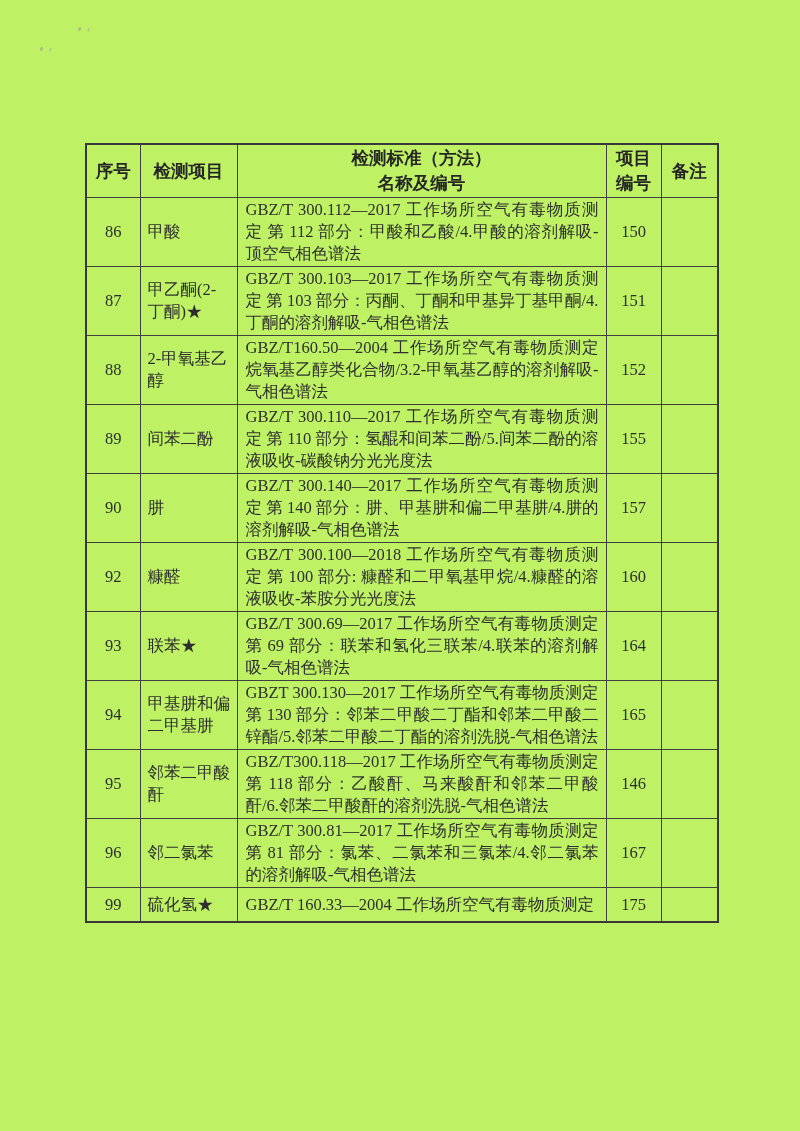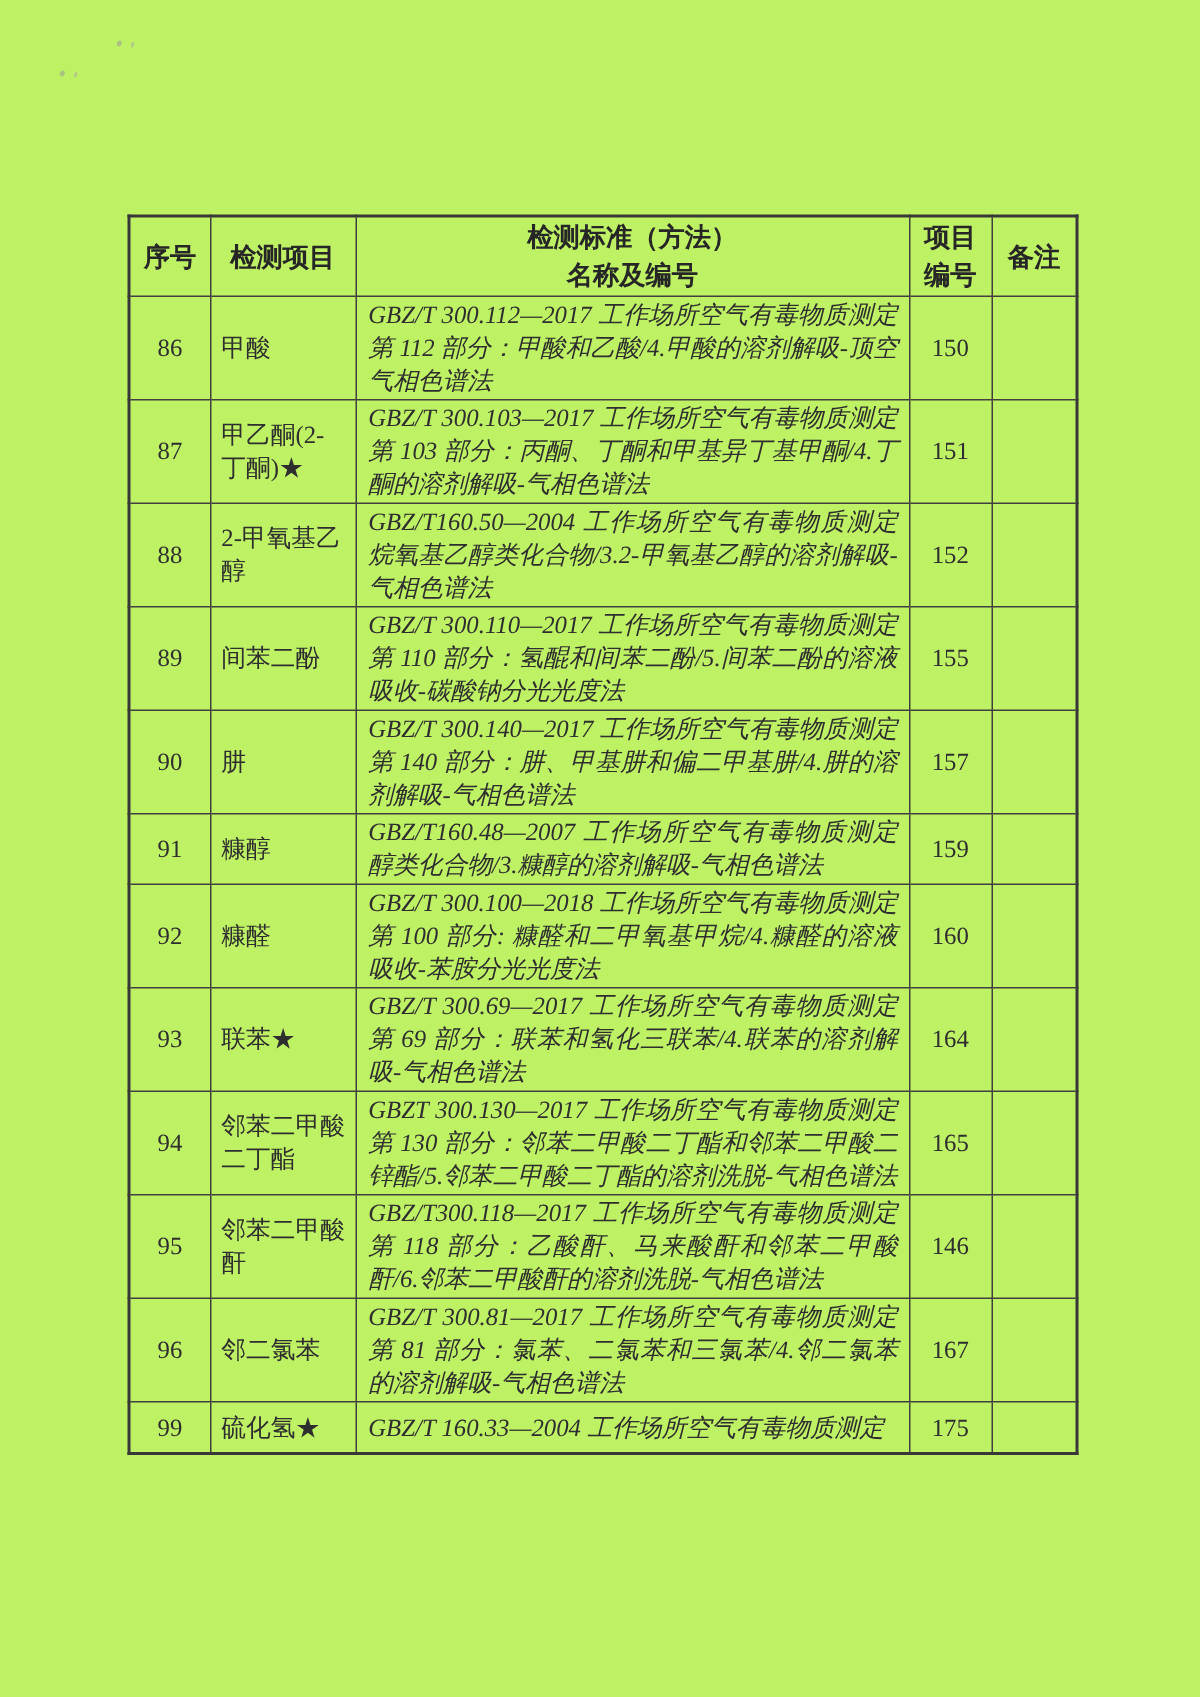--- a/index.html
+++ b/index.html
@@ -75,21 +75,20 @@
     text-align: center;
     padding: 1px 2px;
   }
   td.c-item {
     text-align: left;
     padding: 1px 4px 1px 7px;
   }
   td.c-std {
     text-align: justify;
     padding: 1px 7px 1px 8px;
-    font-style: italic;
   }
   td.c-remark {
     padding: 1px 2px;
   }
   tr.r-last td { height: 31px; }
 </style>
 </head>
 <body>
 
 <div class="page">
@@ -149,43 +148,36 @@
         <td class="c-remark"></td>
       </tr>
       <tr>
         <td class="c-index">90</td>
         <td class="c-item">肼</td>
         <td class="c-std">GBZ/T 300.140—2017 工作场所空气有毒物质测定 第 140 部分：肼、甲基肼和偏二甲基肼/4.肼的溶剂解吸-气相色谱法</td>
         <td class="c-code">157</td>
         <td class="c-remark"></td>
       </tr>
       <tr>
-        <td class="c-index">91</td>
-        <td class="c-item">糠醇</td>
-        <td class="c-std">GBZ/T160.48—2007 工作场所空气有毒物质测定醇类化合物/3.糠醇的溶剂解吸-气相色谱法</td>
-        <td class="c-code">159</td>
-        <td class="c-remark"></td>
-      </tr>
-      <tr>
         <td class="c-index">92</td>
         <td class="c-item">糠醛</td>
         <td class="c-std">GBZ/T 300.100—2018 工作场所空气有毒物质测定 第 100 部分: 糠醛和二甲氧基甲烷/4.糠醛的溶液吸收-苯胺分光光度法</td>
         <td class="c-code">160</td>
         <td class="c-remark"></td>
       </tr>
       <tr>
         <td class="c-index">93</td>
         <td class="c-item">联苯★</td>
         <td class="c-std">GBZ/T 300.69—2017 工作场所空气有毒物质测定第 69 部分：联苯和氢化三联苯/4.联苯的溶剂解吸-气相色谱法</td>
         <td class="c-code">164</td>
         <td class="c-remark"></td>
       </tr>
       <tr>
         <td class="c-index">94</td>
-        <td class="c-item">邻苯二甲酸二丁酯</td>
+        <td class="c-item">甲基肼和偏二甲基肼</td>
         <td class="c-std">GBZT 300.130—2017 工作场所空气有毒物质测定第 130 部分：邻苯二甲酸二丁酯和邻苯二甲酸二锌酯/5.邻苯二甲酸二丁酯的溶剂洗脱-气相色谱法</td>
         <td class="c-code">165</td>
         <td class="c-remark"></td>
       </tr>
       <tr>
         <td class="c-index">95</td>
         <td class="c-item">邻苯二甲酸酐</td>
         <td class="c-std">GBZ/T300.118—2017 工作场所空气有毒物质测定第 118 部分：乙酸酐、马来酸酐和邻苯二甲酸酐/6.邻苯二甲酸酐的溶剂洗脱-气相色谱法</td>
         <td class="c-code">146</td>
         <td class="c-remark"></td>

